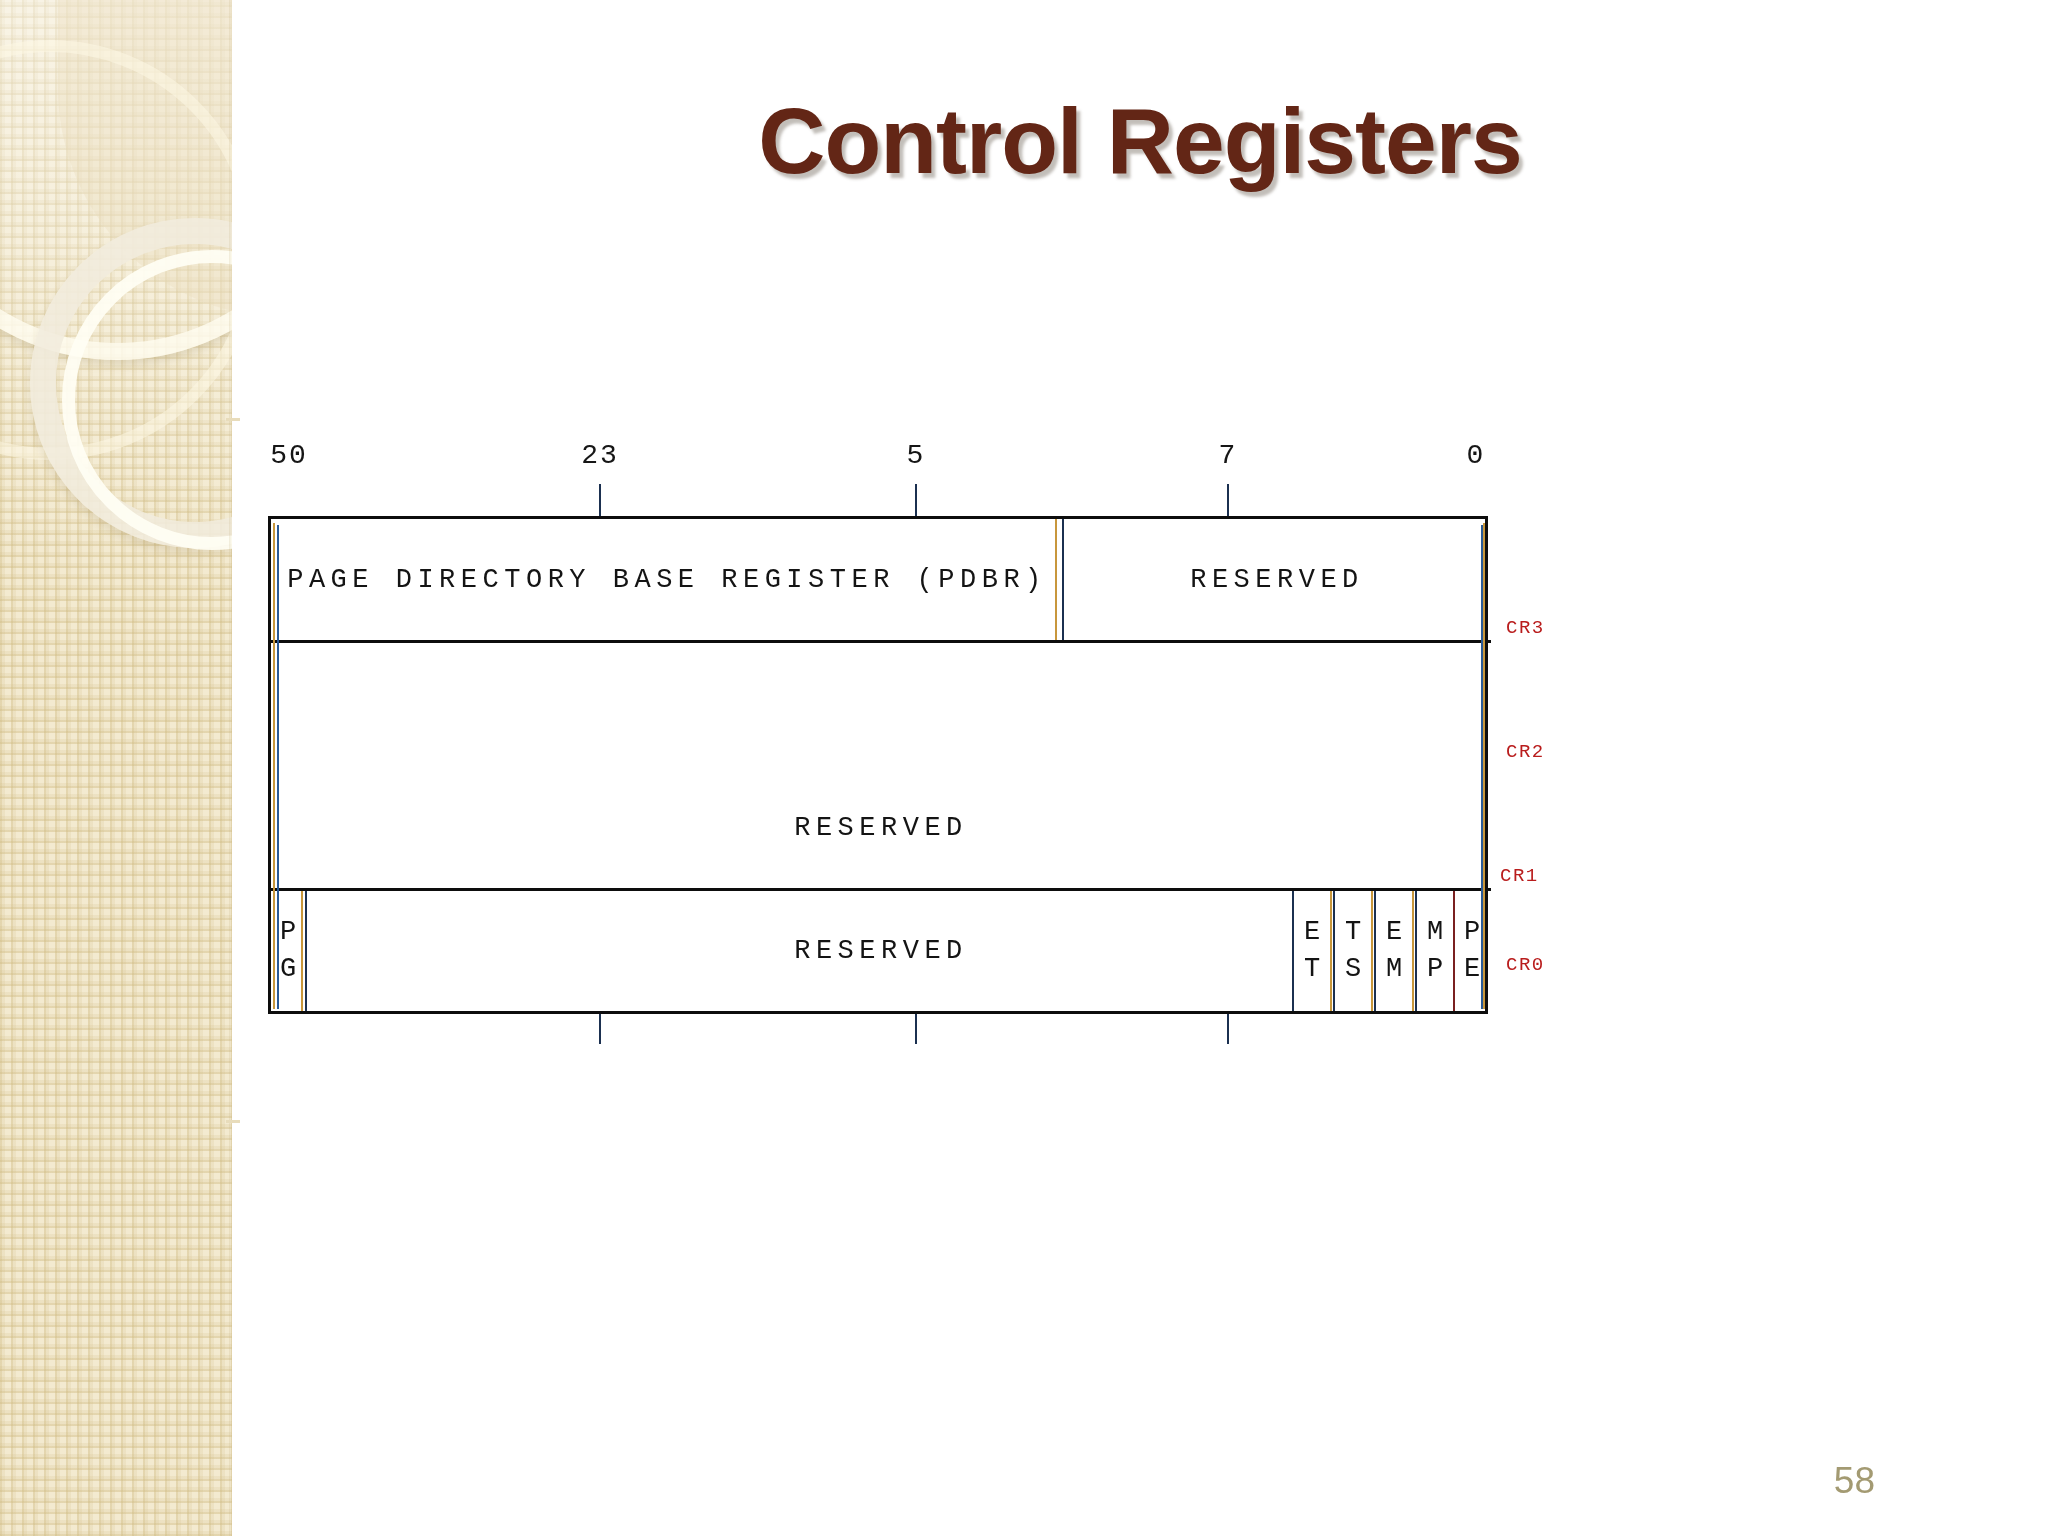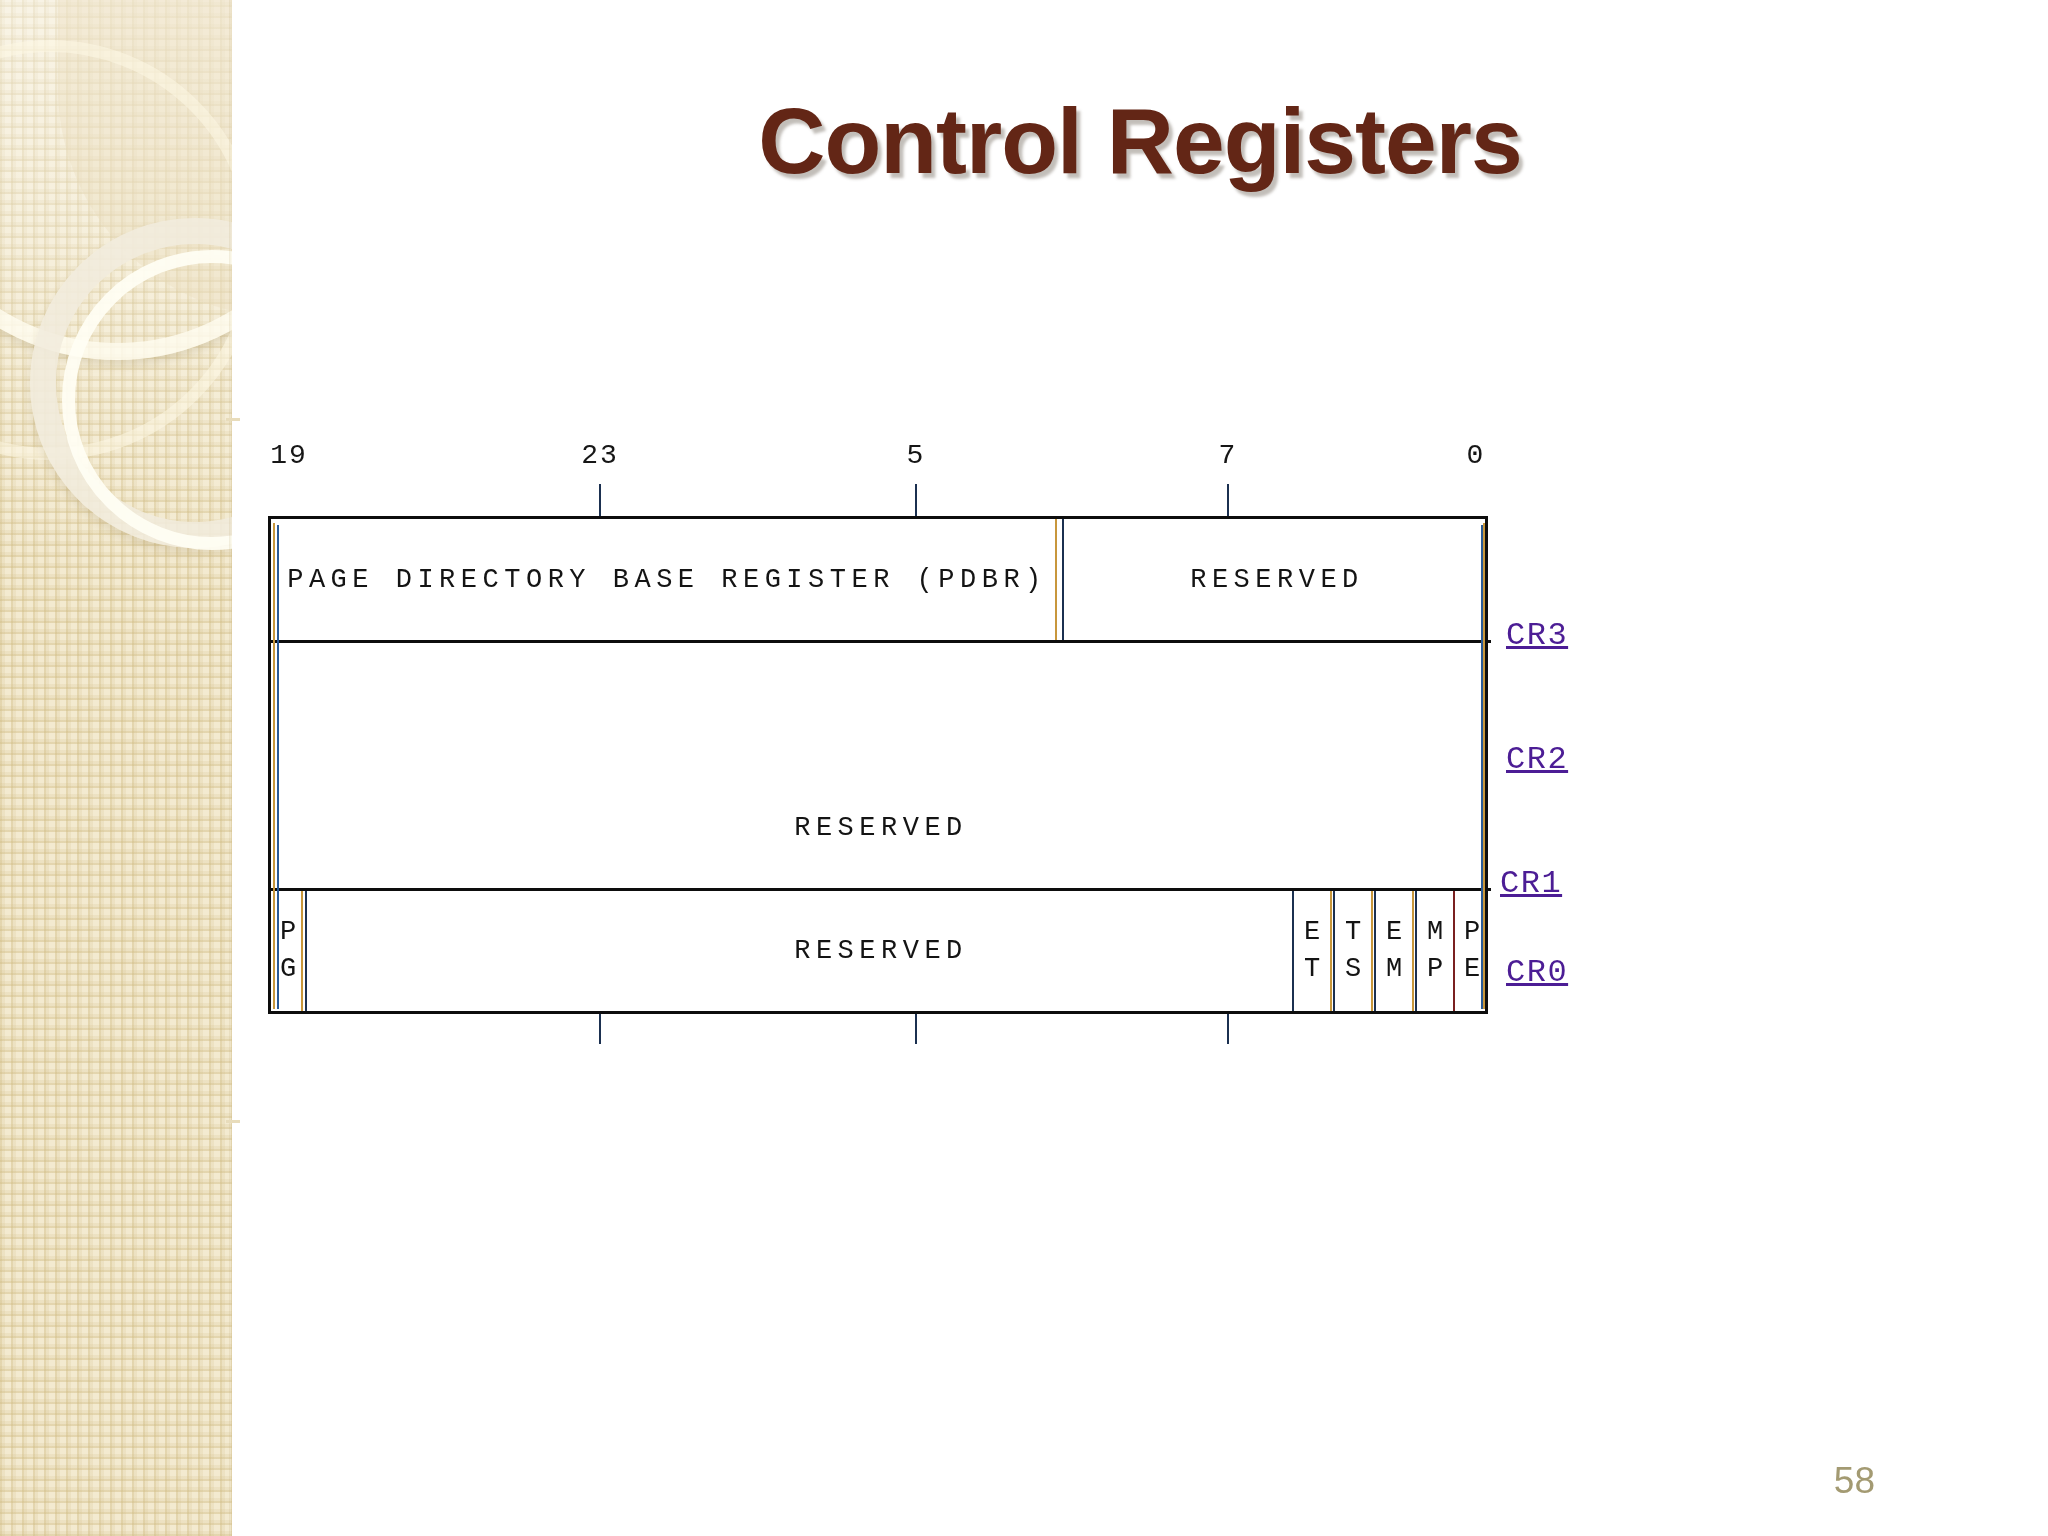--- a/index.html
+++ b/index.html
@@ -199,25 +199,24 @@
     background: #1b3050;
   }
   .vdiv-gold {
     position: absolute;
     width: 2px;
     background: #c8973c;
   }
 
   .crlabel {
     position: absolute;
-    font-size: 32px;
+    font-size: 19px;
     letter-spacing: 1.5px;
-    color: #4c1d95;
+    color: #b91c1c;
     white-space: nowrap;
-    text-decoration: underline;
   }
 
   .flagcell {
     position: absolute;
     top: 0;
     bottom: 0;
     display: flex;
     flex-direction: column;
     align-items: center;
     justify-content: center;
@@ -252,21 +251,21 @@
     <div class="ring ring4"></div>
     <div class="edge"></div>
   </div>
   <div class="side-notch" style="top:418px"></div>
   <div class="side-notch" style="top:1120px"></div>
 
   <div id="title">Control Registers</div>
 
   <div id="diagram">
 
-    <div class="bitnum" style="left:21px">19</div>
+    <div class="bitnum" style="left:21px">50</div>
     <div class="bitnum" style="left:332px">23</div>
     <div class="bitnum" style="left:648px">5</div>
     <div class="bitnum" style="left:960px">7</div>
     <div class="bitnum" style="left:1208px">0</div>
 
     <div class="tick-top" style="left:331px"></div>
     <div class="tick-top" style="left:647px"></div>
     <div class="tick-top" style="left:959px"></div>
 
     <div class="frame">

